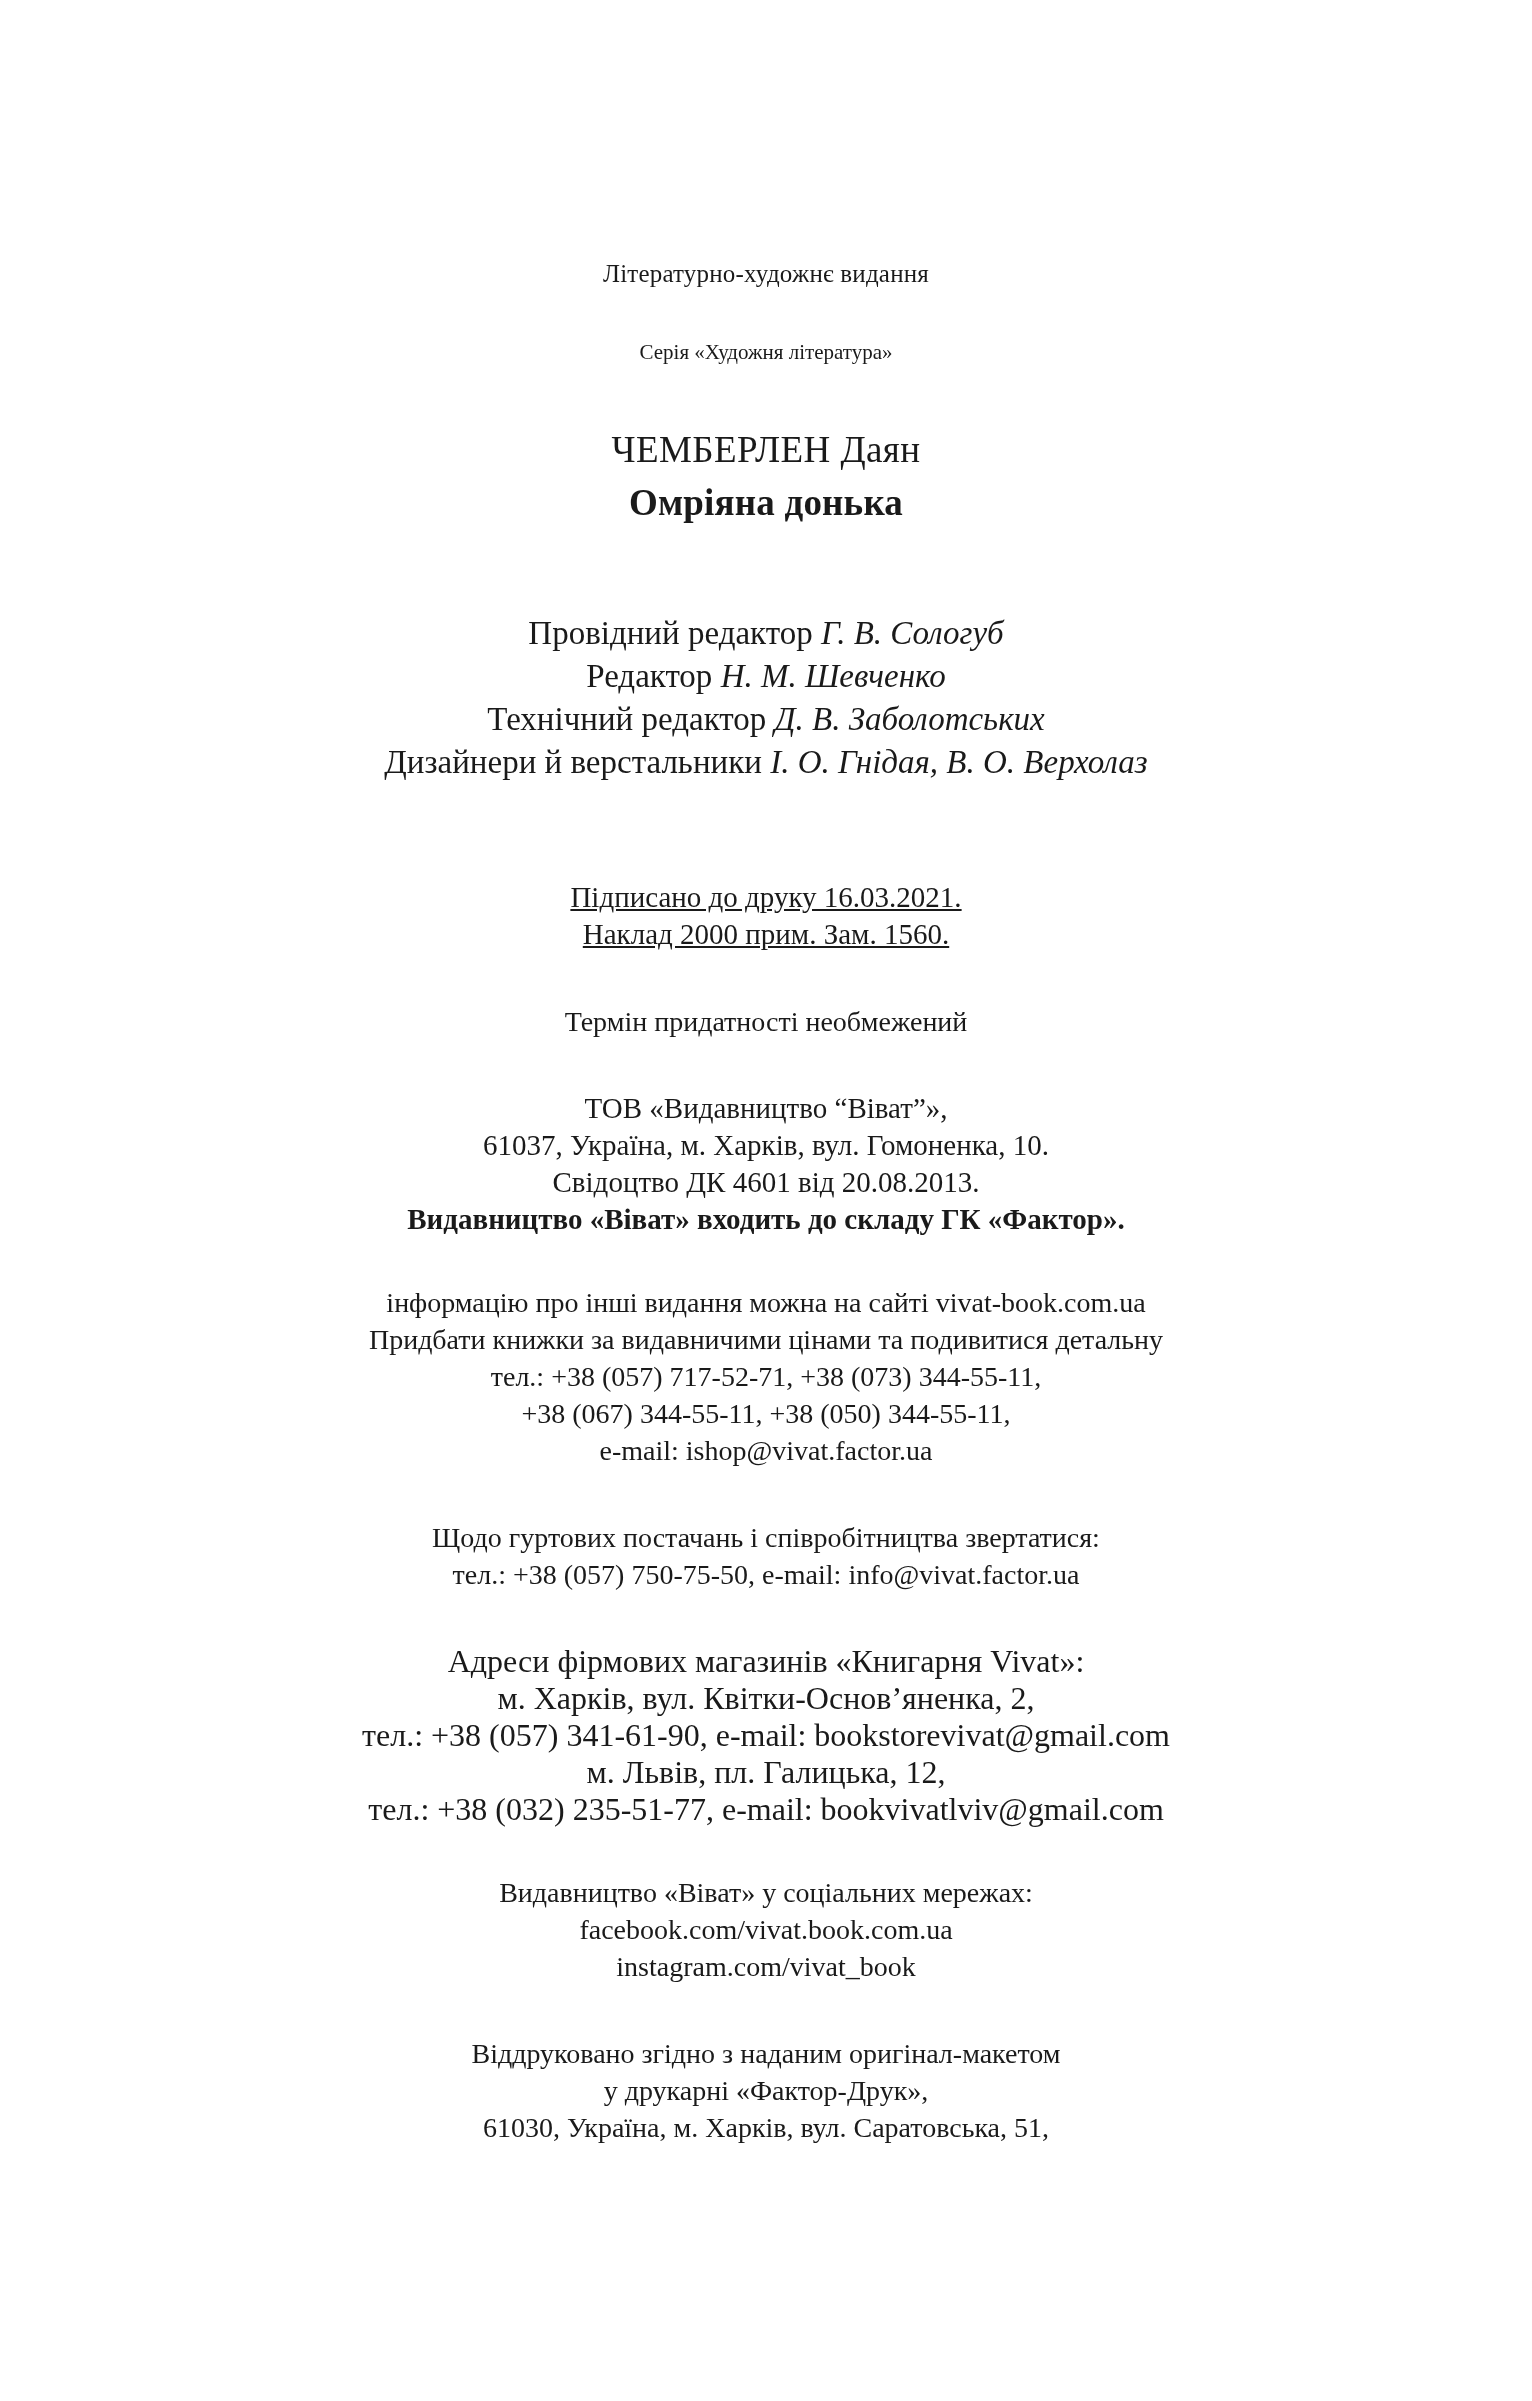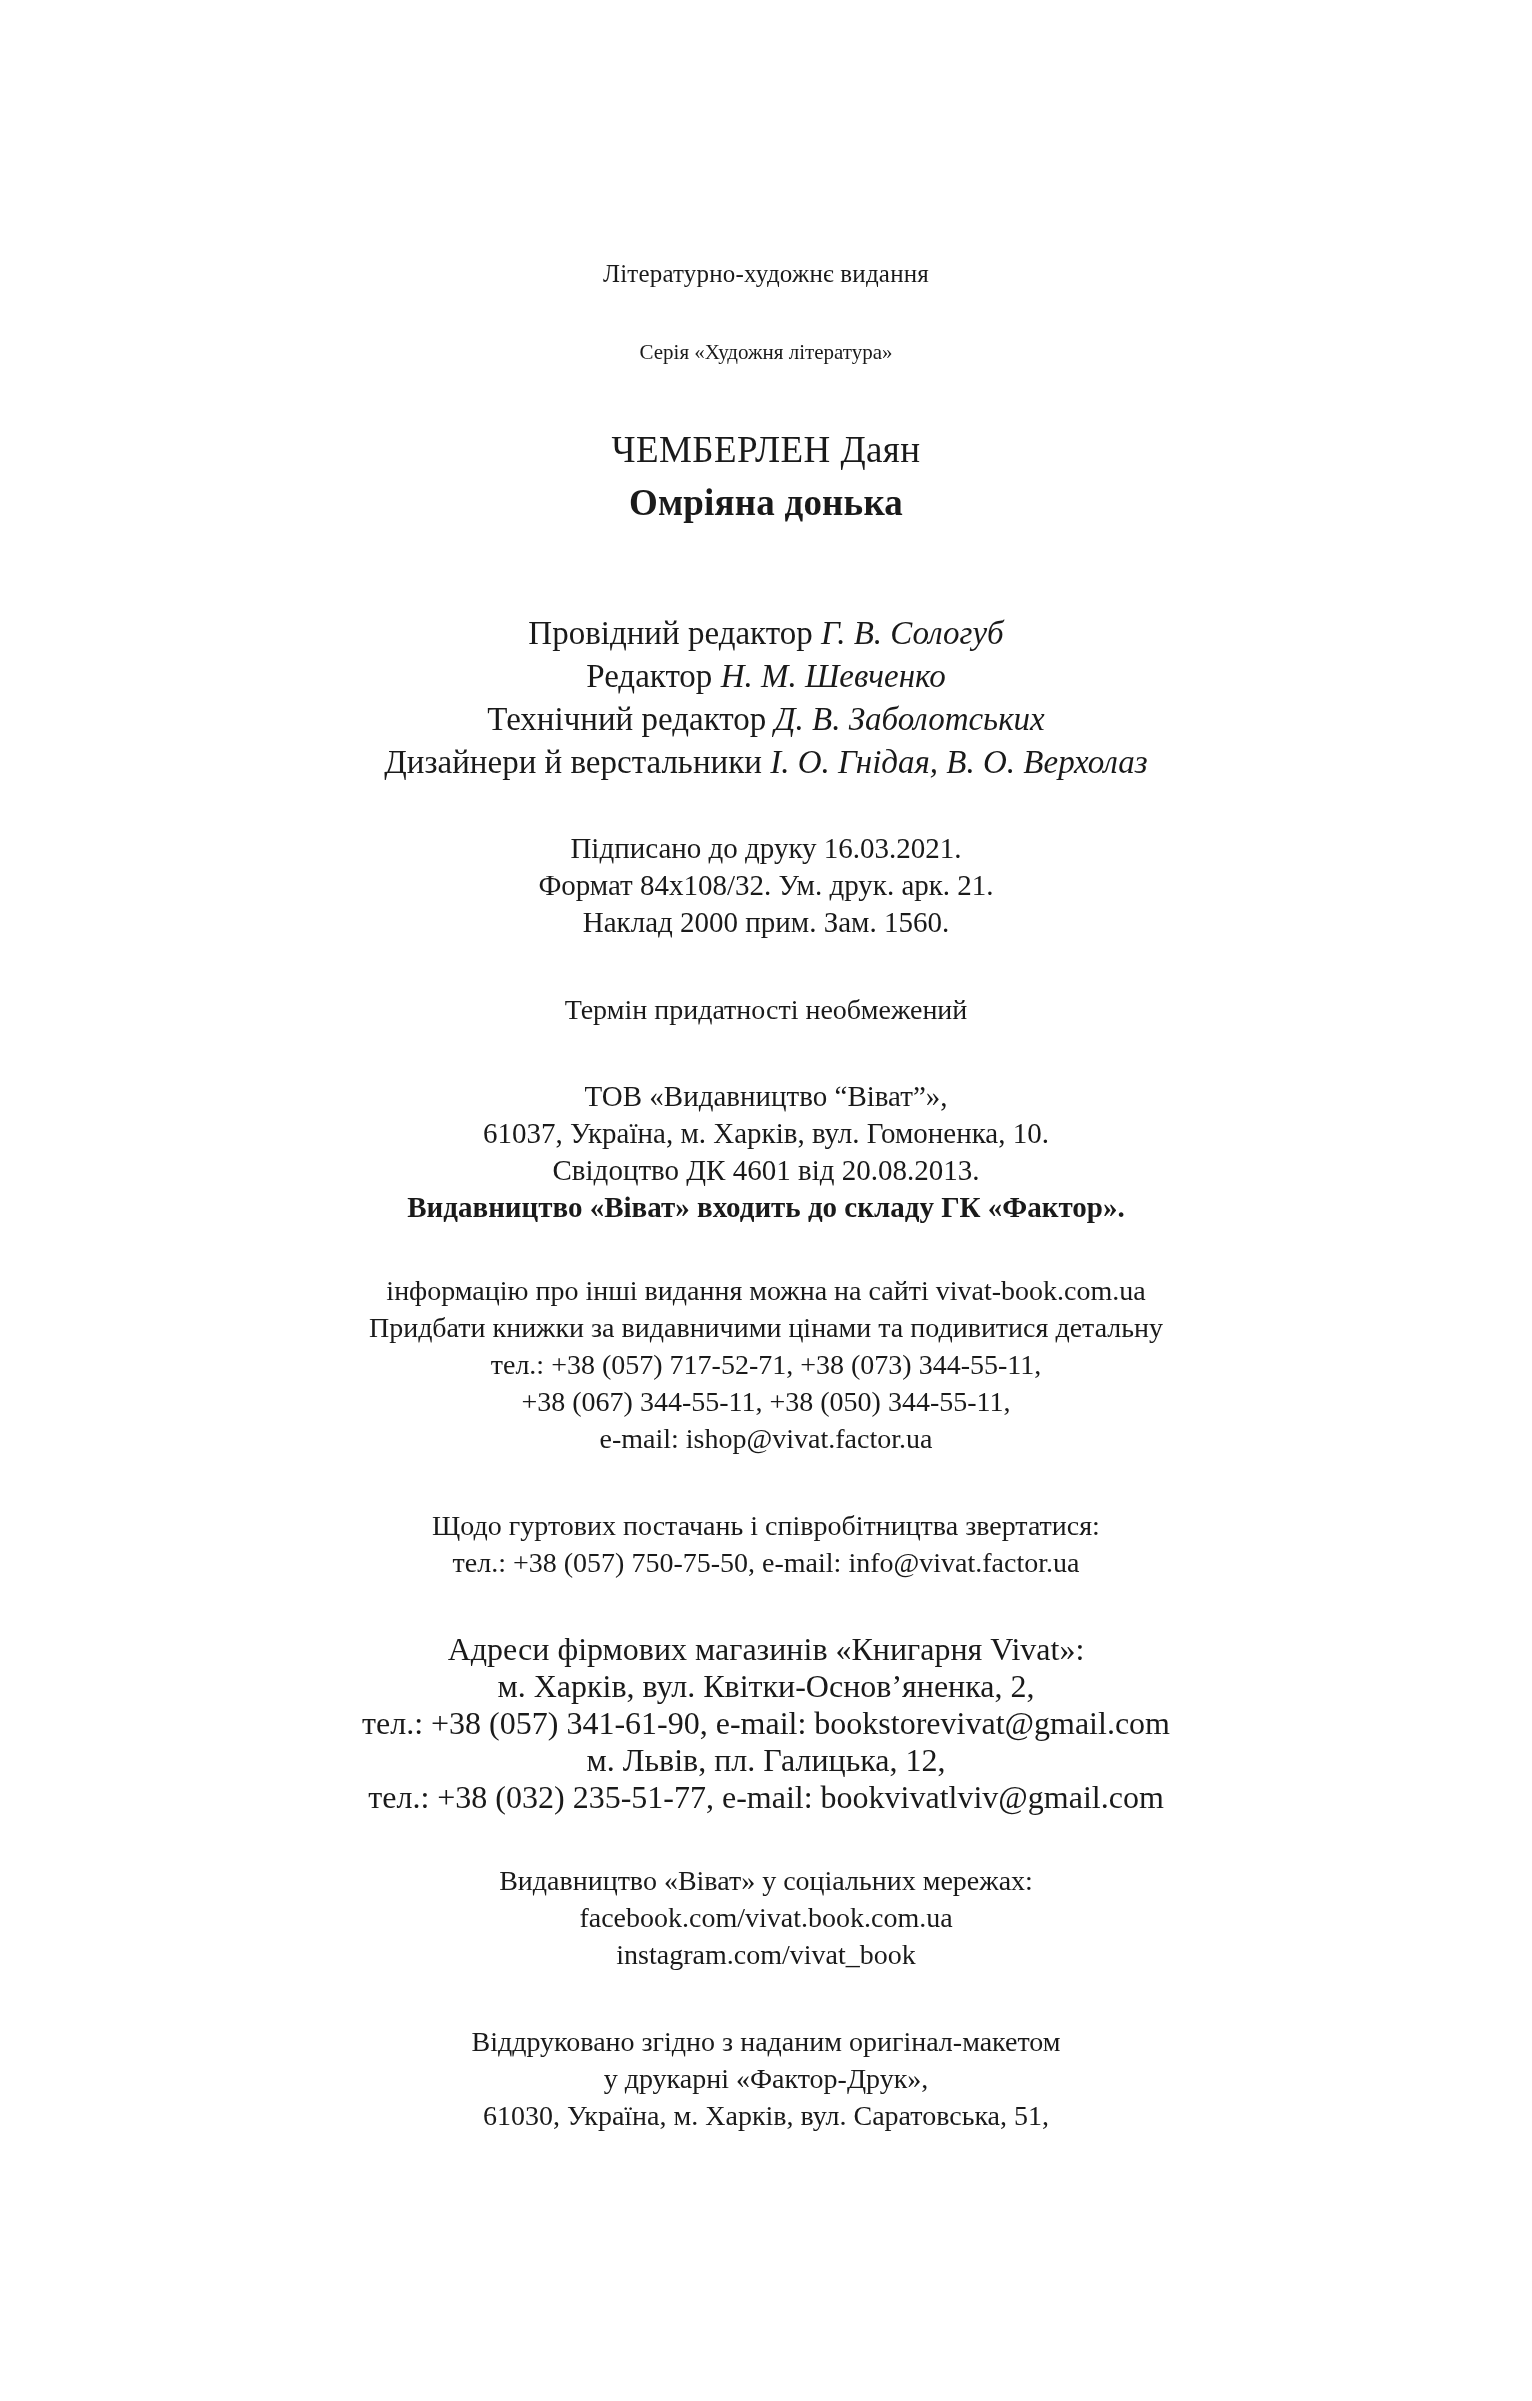--- a/index.html
+++ b/index.html
@@ -83,21 +83,22 @@
     font-size: 33px;
     line-height: 43px;
   }
   .blk-staff .nm {
     font-style: italic;
     text-align: right;
   }
 
   
   .blk-print {
-    margin-top: 46px;
+    margin-top: 95px;
+    text-decoration: underline;
   }
   .blk-print .line {
     font-size: 29px;
     line-height: 37px;
   }
 
   
   .blk-shelf {
     margin-top: 50px;
   }
@@ -185,21 +186,20 @@
 
     <section class="blk-staff">
       <span class="line"><span>Провідний редактор </span><span class="nm">Г. В. Сологуб</span></span>
       <span class="line"><span>Редактор </span><span class="nm">Н. М. Шевченко</span></span>
       <span class="line"><span>Технічний редактор </span><span class="nm">Д. В. Заболотських</span></span>
       <span class="line"><span>Дизайнери й верстальники </span><span class="nm">І. О. Гнідая, В. О. Верхолаз</span></span>
     </section>
 
     <section class="blk-print">
       <span class="line">Підписано до друку 16.03.2021.</span>
-      <span class="line">Формат 84х108/32. Ум. друк. арк. 21.</span>
       <span class="line">Наклад 2000 прим. Зам. 1560.</span>
     </section>
 
     <section class="blk-shelf">
       <span class="line">Термін придатності необмежений</span>
     </section>
 
     <section class="blk-publisher">
       <span class="line">ТОВ «Видавництво “Віват”»,</span>
       <span class="line">61037, Україна, м. Харків, вул. Гомоненка, 10.</span>

